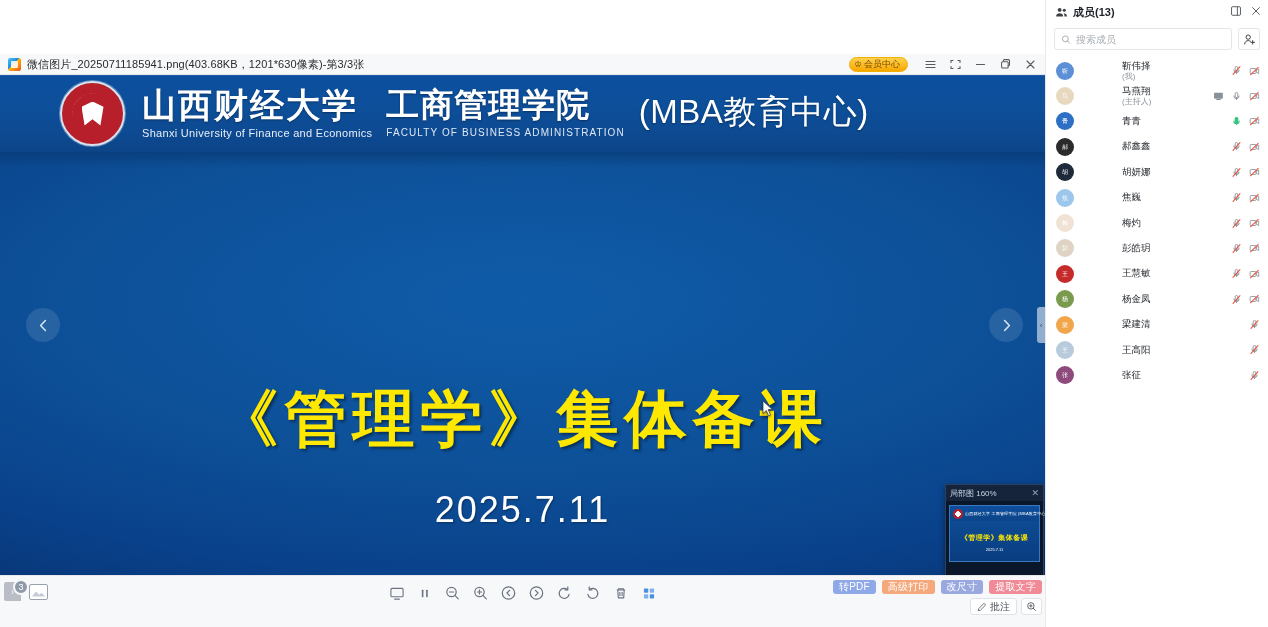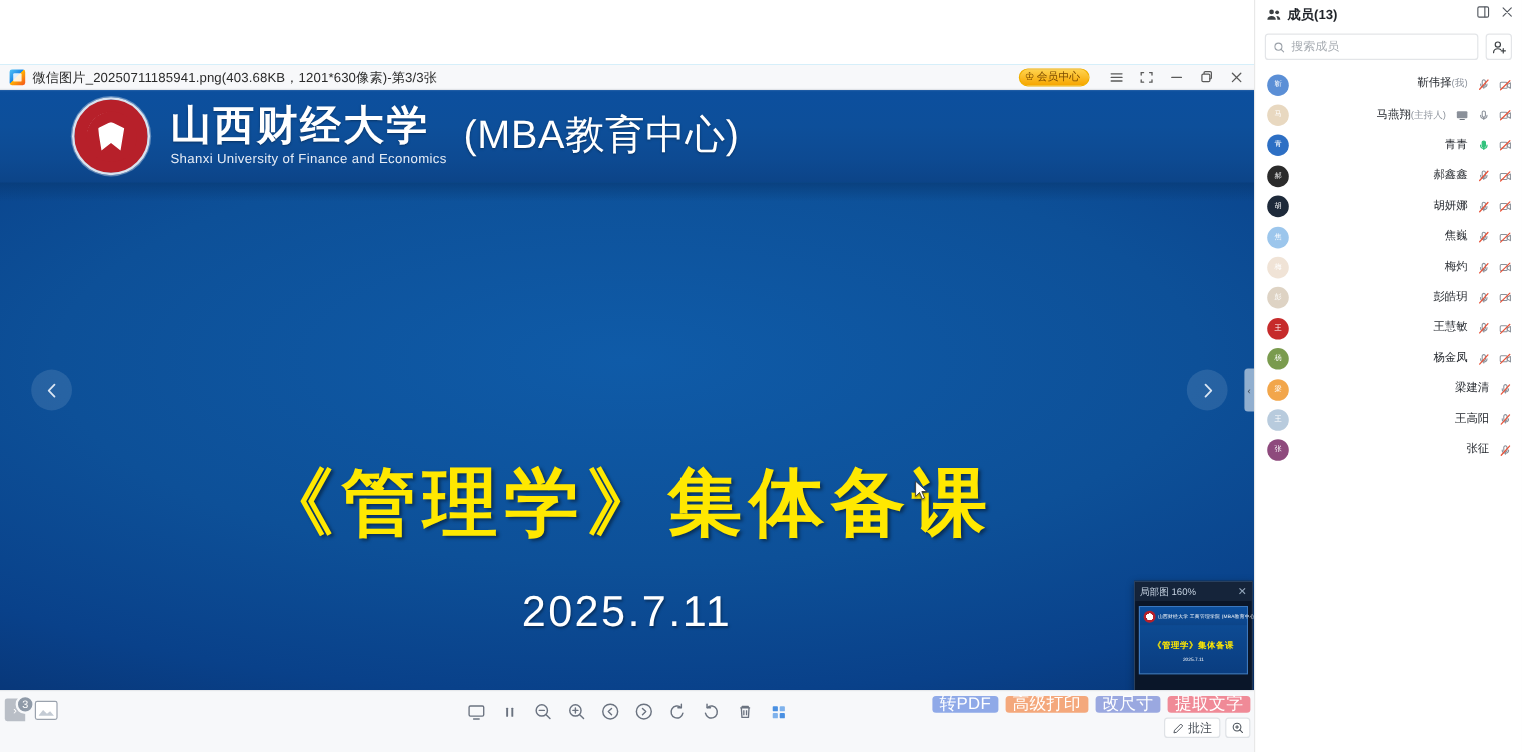--- a/index.html
+++ b/index.html
@@ -255,21 +255,21 @@
     display: flex; align-items: center; justify-content: center;
     color: #6b7380;
   }
   .tool-right {
     position: absolute; right: 3px; top: 4px;
     display: flex; flex-direction: column; align-items: flex-end; gap: 4px;
   }
   .pillrow { display: flex; gap: 6px; }
   .pill {
     height: 14px; padding: 0 6px; border-radius: 3px;
-    font-size: 14px; color: #ffffff;
+    font-size: 10px; color: #ffffff;
     display: flex; align-items: center; justify-content: center;
     white-space: nowrap; letter-spacing: .2px;
   }
   .mini-actions { display: flex; gap: 4px; align-items: center; }
   .mini-act {
     height: 17px; padding: 0 6px; border-radius: 3px;
     border: 1px solid #dfe2e6; background: #fff;
     display: flex; align-items: center; gap: 3px;
     font-size: 10px; color: #4a5159;
   }
@@ -313,21 +313,21 @@
     height: 25.4px; display: flex; align-items: center;
     padding: 0 8px 0 10px; gap: 8px;
   }
   .avatar {
     width: 18px; height: 18px; border-radius: 50%;
     flex: 0 0 auto; position: relative; overflow: hidden;
     font-size: 6px; color: #fff;
     display: flex; align-items: center; justify-content: center;
     text-align: center; line-height: 1;
   }
-  .mname { flex: 1 1 auto; min-width: 0; display: flex; flex-direction: row; justify-content: flex-end; }
+  .mname { flex: 1 1 auto; min-width: 0; display: flex; flex-direction: column; justify-content: flex-start; margin-left: 40px; }
   .mname .n { font-size: 9.5px; color: #1f2329; white-space: nowrap; line-height: 1.15; }
   .mname .r { font-size: 8px; color: #8f959e; white-space: nowrap; line-height: 1.15; }
   .micons { display: flex; align-items: center; gap: 7px; flex: 0 0 auto; }
   .micon { width: 11px; height: 11px; display: flex; align-items: center; justify-content: center; }
 </style>
 </head>
 <body>
 
 <div id="app">
 
@@ -373,20 +373,24 @@
 
     <div class="slide-wrap">
       <div class="slide">
 
         <div class="ppt-header">
           <div class="crest"></div>
           <div class="hdr-text">
             <div class="hdr-cn-block">
               <div class="hdr-cn">山西财经大学</div>
               <div class="hdr-en">Shanxi University of Finance and Economics</div>
+            </div>
+            <div class="hdr-col2">
+              <div class="hdr-cn2">工商管理学院</div>
+              <div class="hdr-en2">FACULTY OF BUSINESS ADMINISTRATION</div>
             </div>
             <div class="hdr-mba">(MBA教育中心)</div>
           </div>
         </div>
 
         <div class="ppt-title">《管理学》集体备课</div>
         <div class="ppt-date">2025.7.11</div>
 
         <div class="nav-arrow nav-prev">
           <svg width="15" height="15" viewBox="0 0 15 15" fill="none" stroke="currentColor" stroke-width="1.5" stroke-linecap="round" stroke-linejoin="round">

